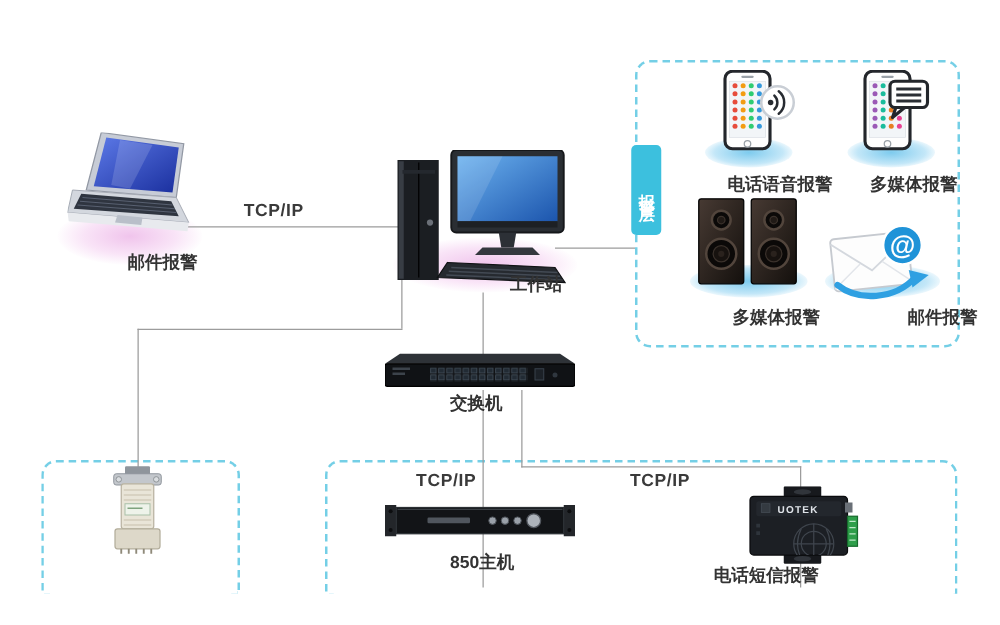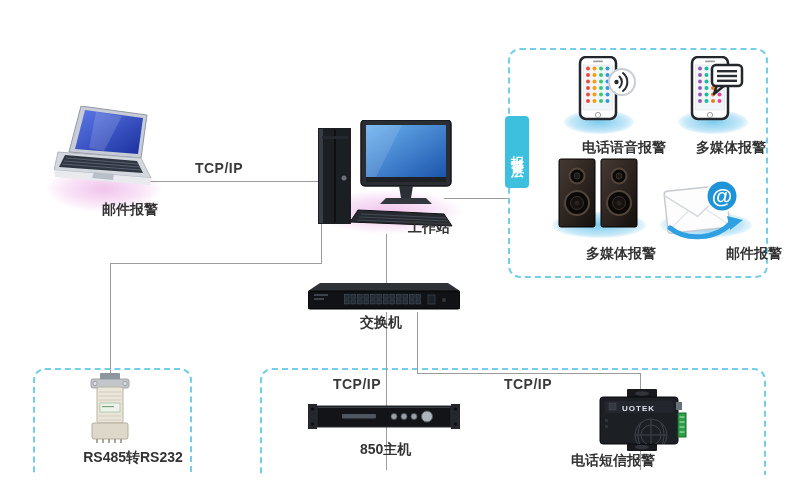--- a/index.html
+++ b/index.html
@@ -208,21 +208,20 @@
     <rect x="7" y="8" width="38" height="9" rx="2" fill="#c3c7cc" stroke="#8f959c" stroke-width="0.8"></rect>
     <circle cx="11" cy="12.5" r="2.2" fill="#dadde0" stroke="#909599" stroke-width="0.8"></circle>
     <circle cx="41" cy="12.5" r="2.2" fill="#dadde0" stroke="#909599" stroke-width="0.8"></circle>
     <rect x="13" y="16" width="26" height="36" rx="2" fill="#e9e5d8" stroke="#b8b2a0" stroke-width="1"></rect>
     <path d="M15 21 H37 M15 25 H37 M15 29 H37 M15 45 H37 M15 49 H37" stroke="#d2ccba" stroke-width="1.2"></path>
     <rect x="16" y="32" width="20" height="9" fill="#eef3ea" stroke="#a9c0a8" stroke-width="0.8"></rect>
     <rect x="18" y="35" width="12" height="1.2" fill="#7fa37e"></rect>
     <rect x="8" y="52" width="36" height="16" rx="2" fill="#ddd8c9" stroke="#b3ad9b" stroke-width="1"></rect>
     <path d="M13 68 v4 M19 68 v4 M25 68 v4 M31 68 v4 M37 68 v4" stroke="#8f8a7a" stroke-width="1.5"></path>
   </svg>
-  <div class="lbl center" style="left:109px;top:449px;">RS485转RS232</div>
 
   <svg class="icon" style="left:308px;top:401px;" width="152" height="31" viewBox="0 0 152 31">
     <rect x="0" y="3" width="9" height="25" fill="#23262a"></rect>
     <circle cx="4.5" cy="8" r="1.6" fill="#0c0d0f"></circle>
       <circle cx="4.5" cy="23" r="1.6" fill="#0c0d0f"></circle>
     <rect x="143" y="3" width="9" height="25" fill="#23262a"></rect>
     <circle cx="147.5" cy="8" r="1.6" fill="#0c0d0f"></circle>
       <circle cx="147.5" cy="23" r="1.6" fill="#0c0d0f"></circle>
     <rect x="9" y="5" width="134" height="21" fill="#121417" stroke="#2b2f34" stroke-width="1"></rect>
     <line x1="10" y1="6.5" x2="142" y2="6.5" stroke="#3a3f45" stroke-width="1"></line>

